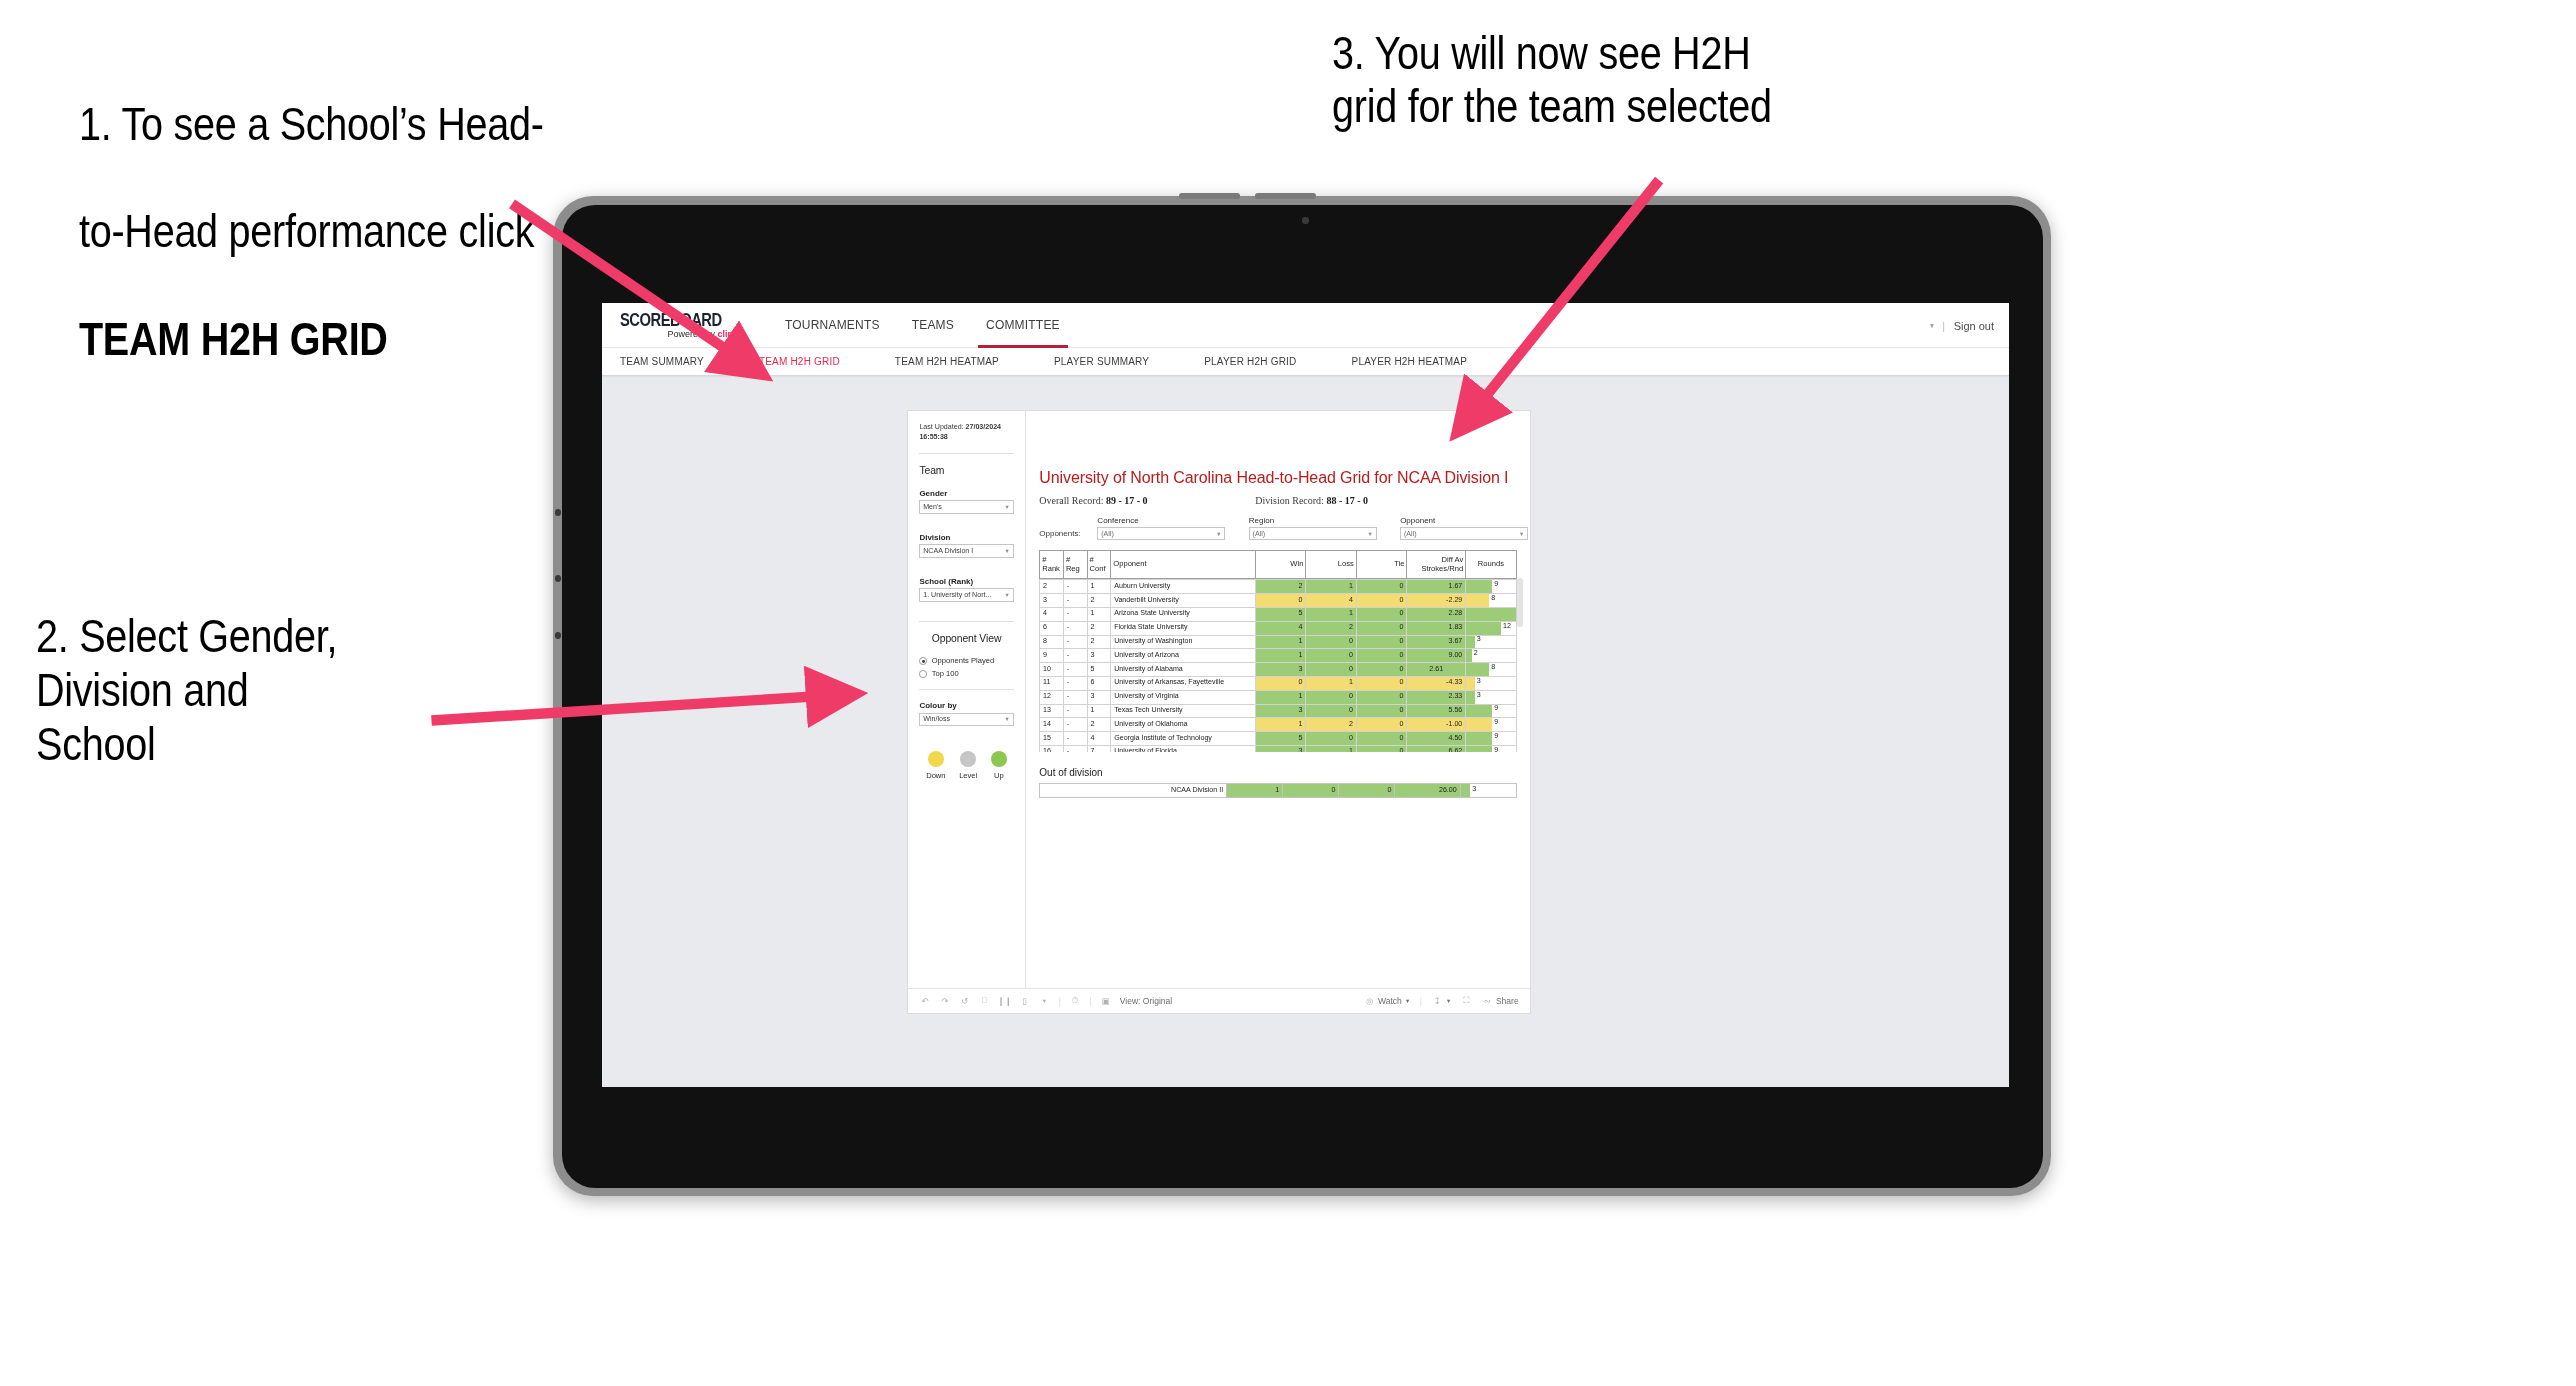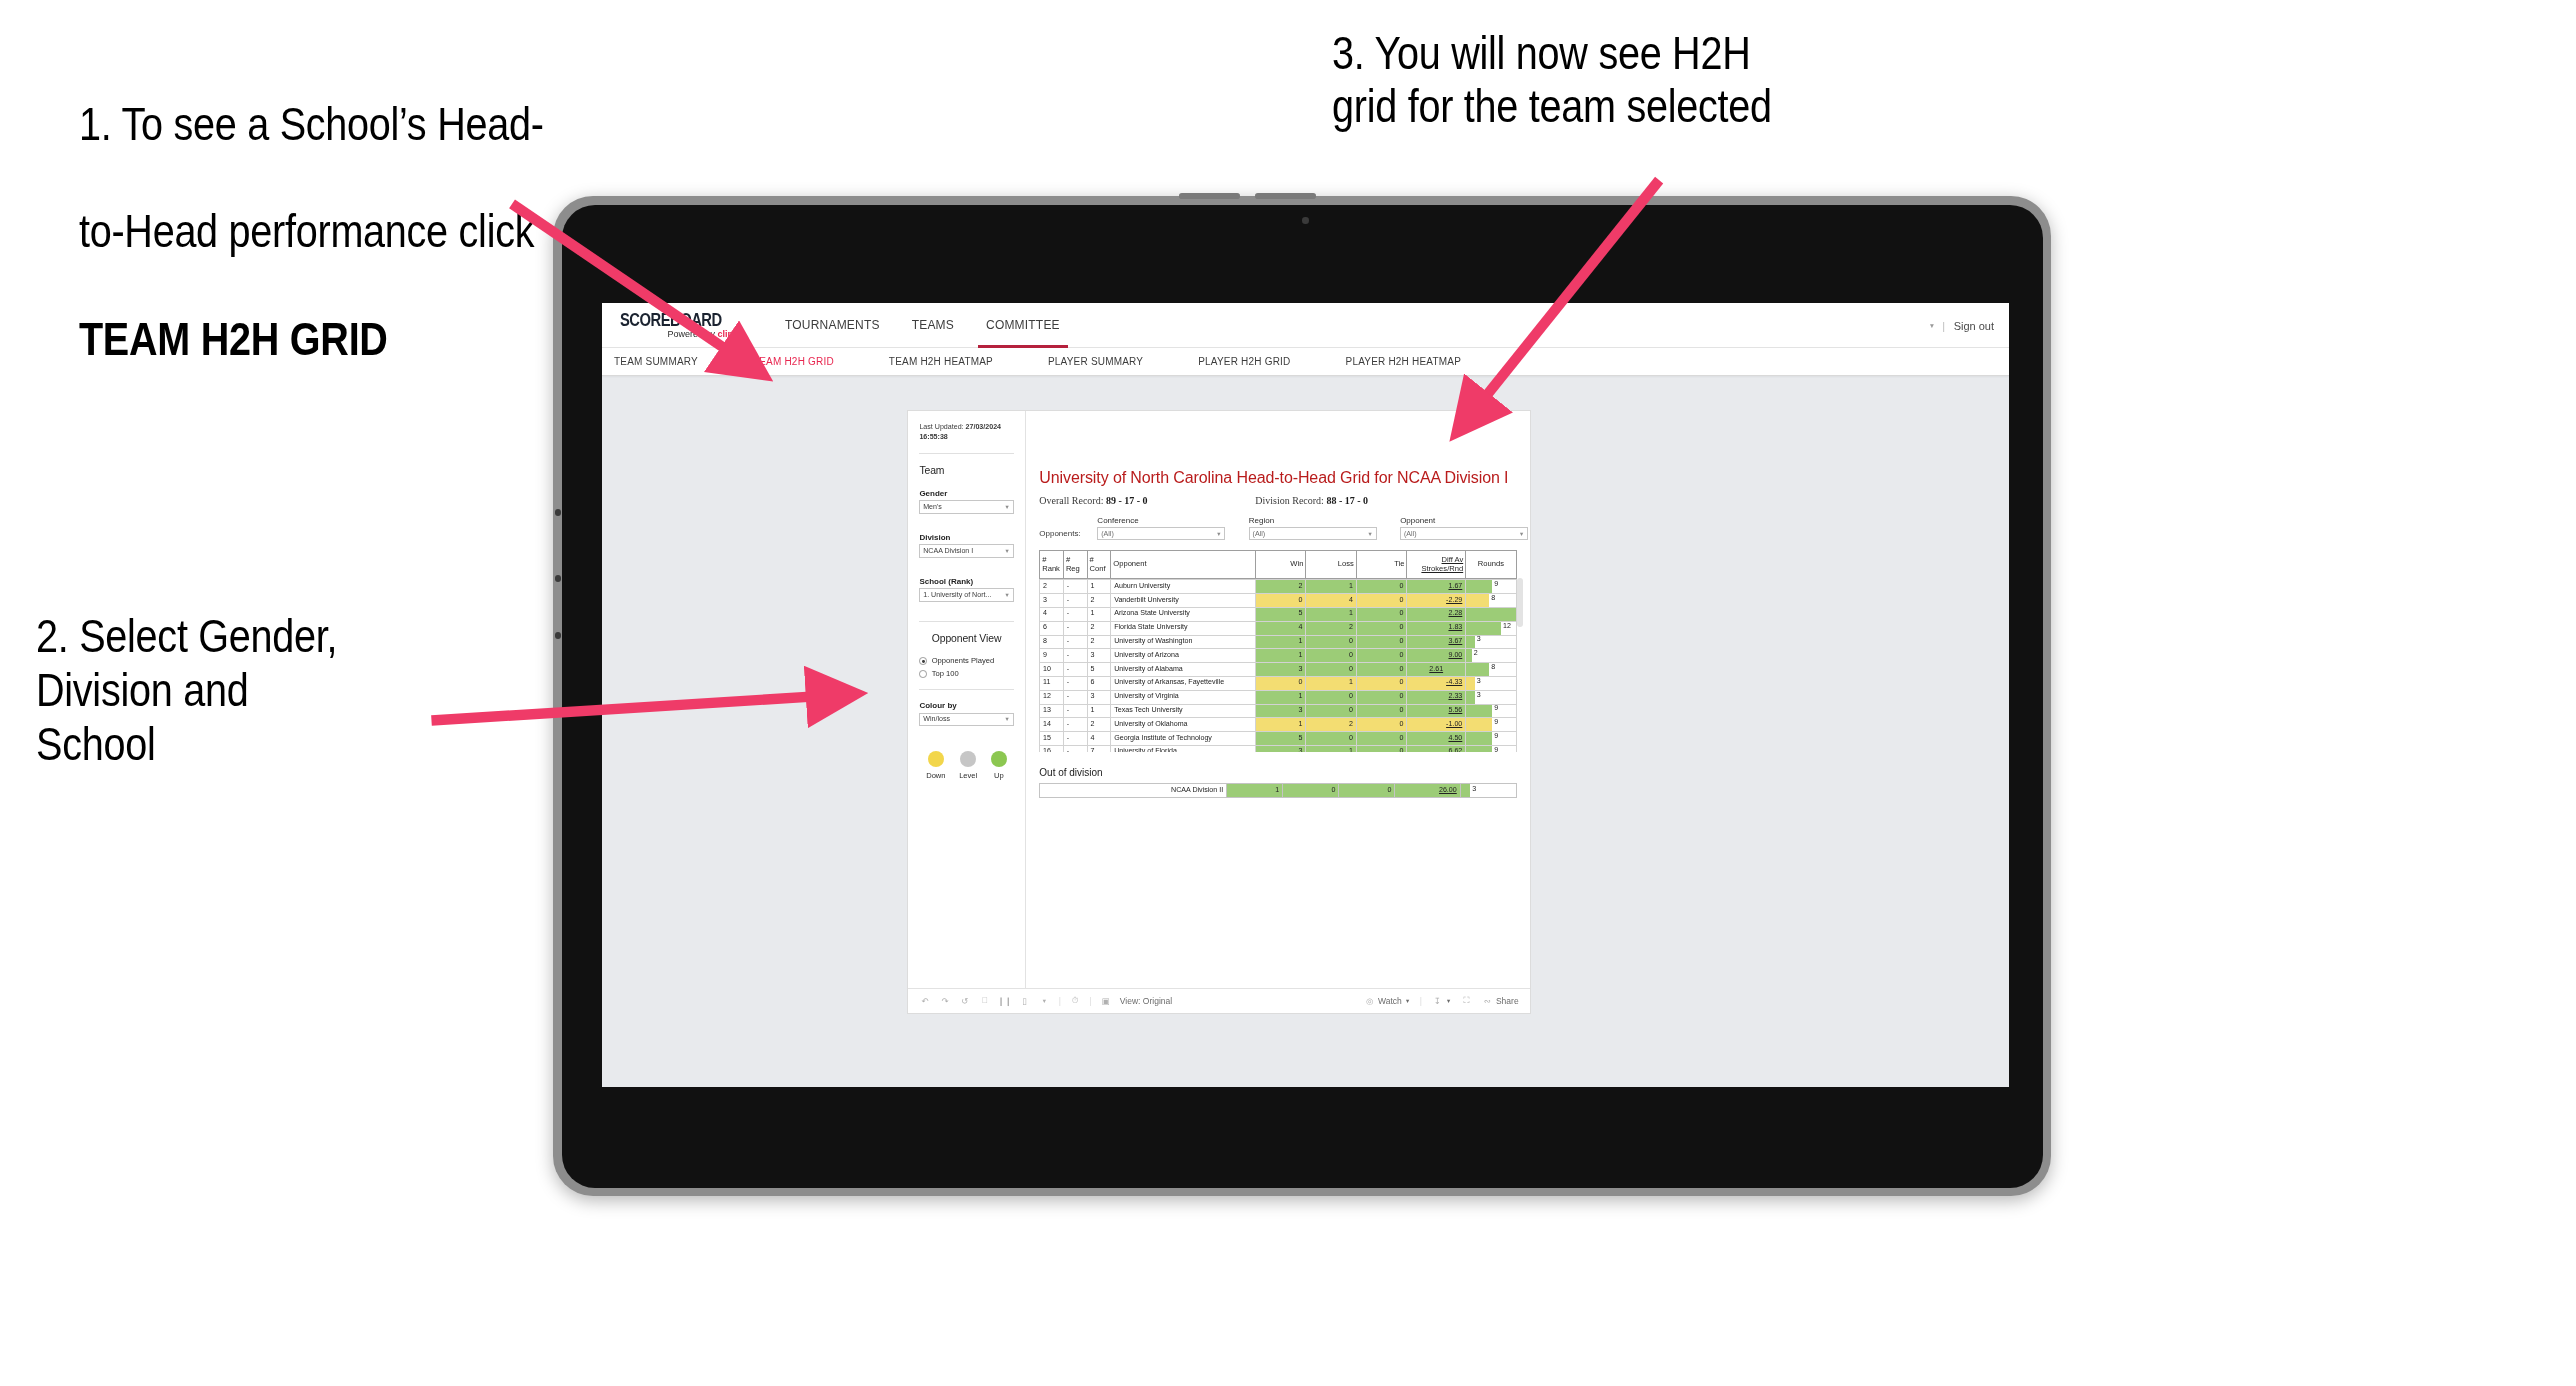--- a/index.html
+++ b/index.html
@@ -99,21 +99,21 @@
     display: flex; align-items: center; gap: 8.5px;
     font-size: 11px; color: #4a4a4a;
   }
   .sep-bar { color: #bdbdbd; }
   .tiny-caret { font-size: 7.6px; color: #9a9a9a; }
 
   
   #subnav {
     height: 27.5px; background: #ffffff;
     display: flex; align-items: center;
-    padding-left: 12px;
+    padding-left: 18px;
     border-bottom: 0.9px solid #d9d9d9;
     box-shadow: 0 0.9px 1.9px rgba(0,0,0,0.05);
     gap: 31px;
   }
   .subnav-item {
     font-size: 10px; color: #3c3c3c; letter-spacing: 0.2px;
     margin-right: 24px; cursor: pointer; white-space: nowrap;
   }
   .subnav-item.active { color: #e8264f; }
 
@@ -188,21 +188,21 @@
   table.h2h { border-collapse: collapse; width: 100%; table-layout: fixed; font-size: 7.1px; color: #222; }
   table.h2h th {
     border: 0.9px solid #9e9e9e; background: #fff; font-weight: normal;
     font-size: 7.6px; color: #1f1f1f; padding: 2.8px 1.9px; line-height: 1.15;
     vertical-align: middle; height: 28.4px;
   }
   table.h2h td { border: 0.9px solid #d2d2d2; padding: 0.9px 2.8px; height: 12.8px; line-height: 1.1; }
   .c-rank, .c-reg, .c-conf { width: 23px; text-align: left; }
   .c-opp { width: 140px; text-align: left; }
   .c-num { width: 49px; text-align: right; }
-  .c-diff { width: 57px; text-align: right; text-decoration: underline; }
+  .c-diff { width: 57px; text-align: right; }
   .c-rounds { width: 49px; padding: 0 !important; position: relative; }
   td.cell-g { background: #9ccc77; }
   td.cell-y { background: #f3dd72; }
   .rounds-cell { position: relative; height: 12.8px; width: 100%; }
   .rounds-bar { position: absolute; left: 0; top: 0; bottom: 0; }
   .rounds-bar.g { background: #9ccc77; }
   .rounds-bar.y { background: #f3dd72; }
   .rounds-val { position: absolute; top: 0.9px; font-size: 7.1px; color: #222; }
   #grid-clip { height: 173px; overflow: hidden; position: relative; }
   #grid-scrollbar {

